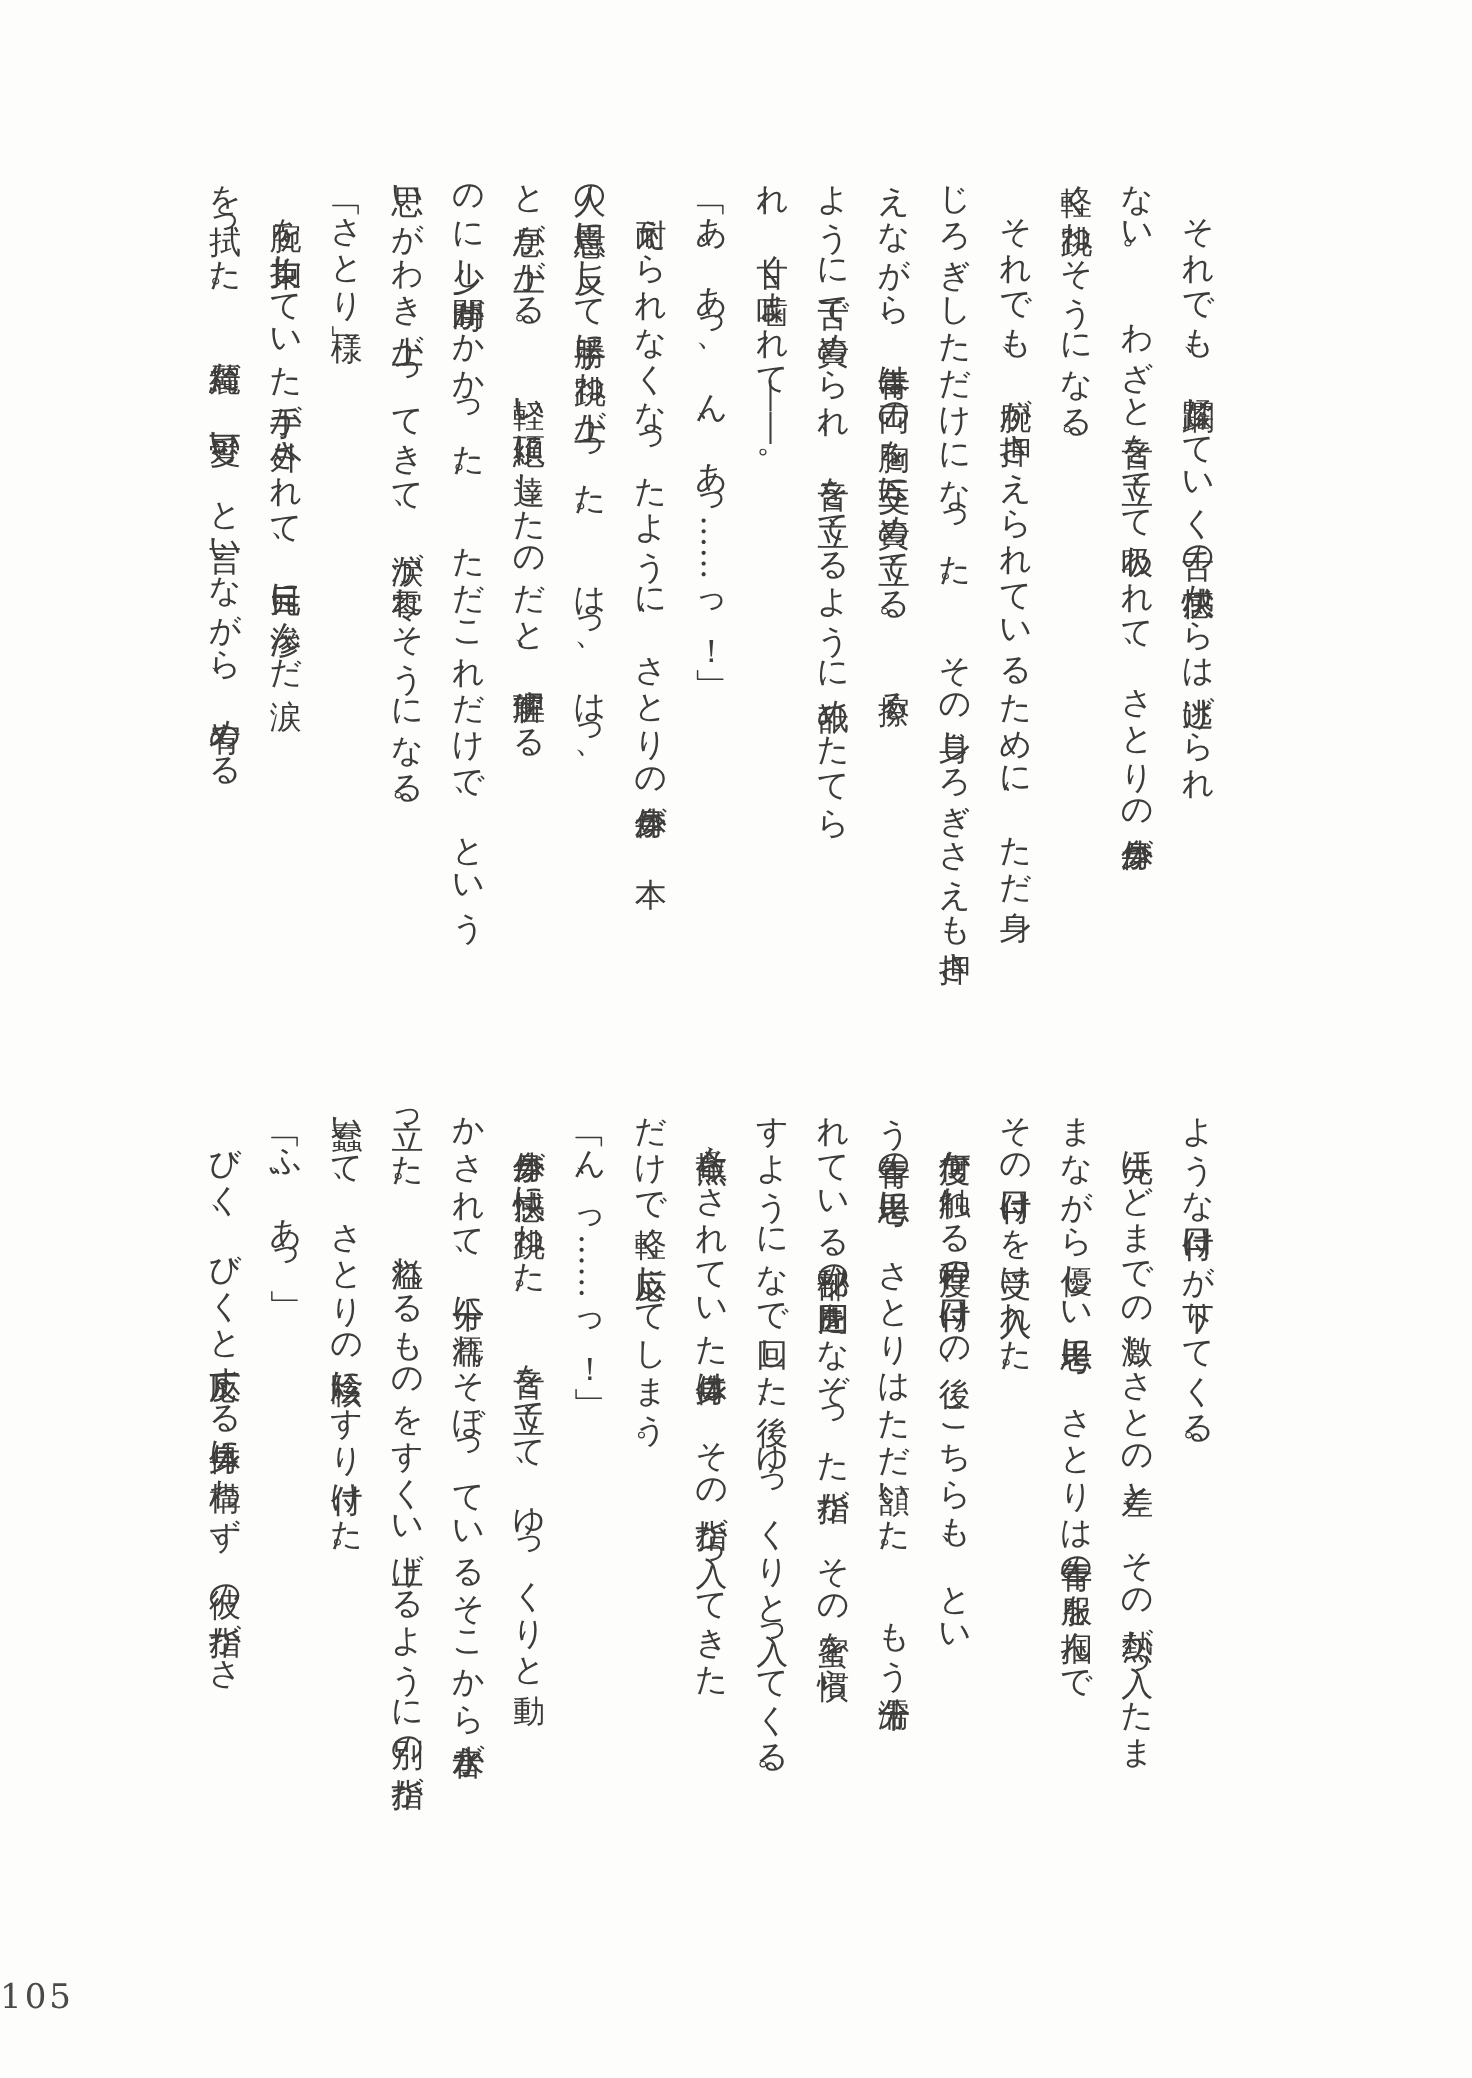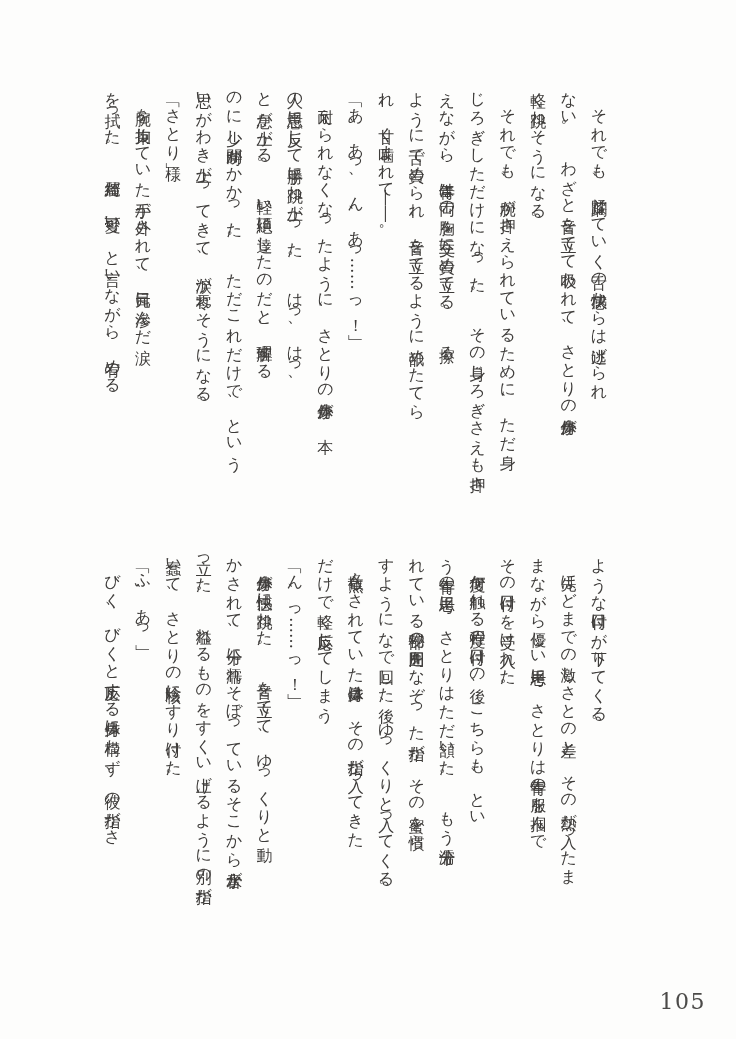--- a/index.html
+++ b/index.html
@@ -31,22 +31,22 @@
   .text-block.bottom { top: 547px; }
   .vline {
     overflow: visible;
     white-space: nowrap;
   }
   .page-number {
     position: absolute;
     top: 989px;
     left: 0;
     width: 706px; 
-    text-align: right;
-    font-size: 22px;
+    text-align: left;
+    font-size: 17px;
     letter-spacing: 1.5px;
     color: #4b4a48;
   }
 </style>
 </head>
 <body>
 
 <div class="page">
 
   <div class="text-block top">

